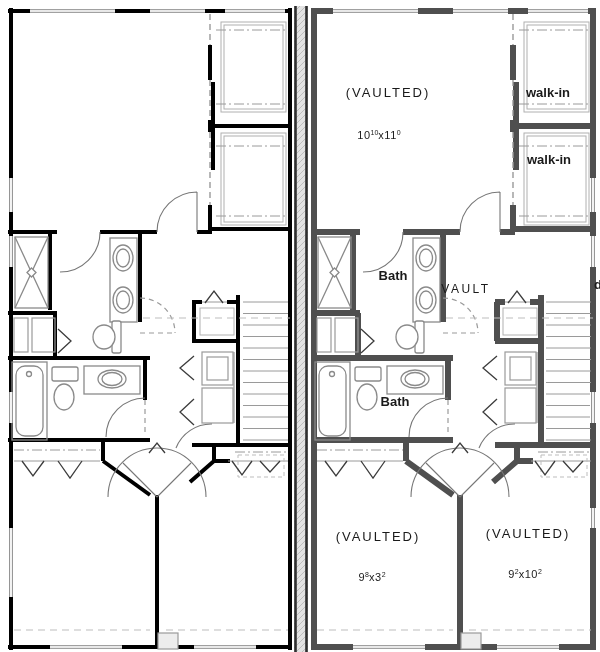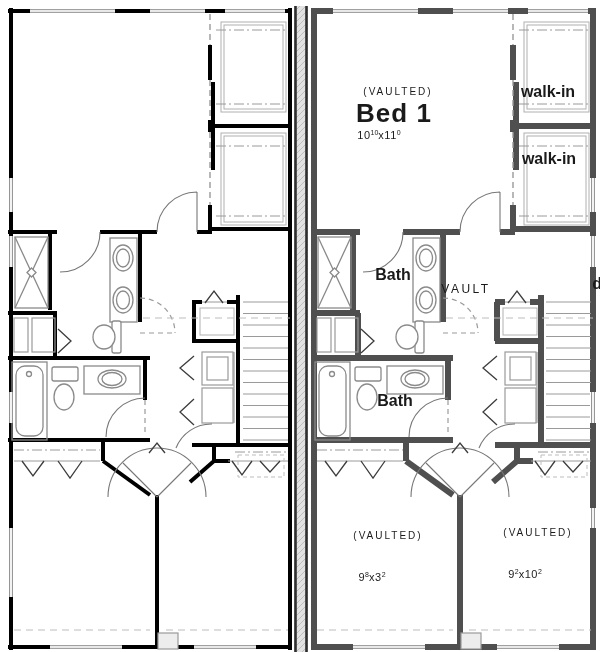--- a/index.html
+++ b/index.html
@@ -6,25 +6,25 @@
     --wall-unit-left:#000000; --wall-unit-right:#4f4f4f; --fixture:#8a8a8a;
     --dashed:#9a9a9a; --text:#1a1a1a; --background:#ffffff; --party-wall-fill:#e2e2e2;
   }
   html,body{margin:0;padding:0;background:var(--background);}
   .stage{position:relative;width:600px;height:652px;background:var(--background);overflow:hidden;
          font-family:"Liberation Sans",sans-serif;}
   .stage svg{position:absolute;left:0;top:0;}
   .unit-left{--wall:var(--wall-unit-left);--ww:4;}
   .unit-right{--wall:var(--wall-unit-right);--ww:6;}
   .lbl{position:absolute;transform:translate(-50%,-50%);white-space:nowrap;color:var(--text);line-height:1;}
-  .vaulted{font-size:10px;letter-spacing:2px;margin-left:10px;}
+  .vaulted{font-size:13px;letter-spacing:2px;}
   .bedname{font-size:26px;font-weight:700;letter-spacing:1px;}
   .dim{font-size:11px;letter-spacing:0.5px;}
   .dim sup{font-size:7px;position:relative;top:-0.55em;vertical-align:baseline;letter-spacing:0;}
-  .room{font-size:16px;font-weight:700;}
+  .room{font-size:13px;font-weight:700;}
   .vault-lbl{font-size:12px;letter-spacing:2.5px;}
 </style>
 </head>
 <body>
 
 <div class="stage">
 <svg width="600" height="652" viewBox="0 0 600 652" xmlns="http://www.w3.org/2000/svg" xmlns:xlink="http://www.w3.org/1999/xlink">
   <defs>
     <pattern id="partyHatch" width="6" height="6" patternUnits="userSpaceOnUse">
       <rect width="6" height="6" fill="var(--party-wall-fill,#e2e2e2)"></rect>
@@ -179,21 +179,20 @@
     <rect x="590" y="236" width="6" height="31" fill="#fff"></rect>
     <path d="M591.6,236 V267 M594.4,236 V267" stroke="#7d7d7d" stroke-width="0.9"></path>
     <rect x="590" y="392" width="6" height="31" fill="#fff"></rect>
     <path d="M591.6,392 V423 M594.4,392 V423" stroke="#7d7d7d" stroke-width="0.9"></path>
     <rect x="590" y="508" width="6" height="20" fill="#fff"></rect>
     <path d="M591.6,508 V528 M594.4,508 V528" stroke="#7d7d7d" stroke-width="0.9"></path>
   </g>
 </svg>
 
 <div class="lbl vaulted" style="left:388px;top:92px">(VAULTED)</div>
-<div class="lbl bedname" style="left:394px;top:113px">Bed 1</div>
 <div class="lbl dim" style="left:379px;top:135px"><span>10</span><sup>10</sup><span>x</span><span>11</span><sup>0</sup></div>
 
 <div class="lbl room" style="left:548px;top:92px">walk-in</div>
 <div class="lbl room" style="left:549px;top:159px">walk-in</div>
 
 <div class="lbl room" style="left:393px;top:275px">Bath</div>
 <div class="lbl vault-lbl" style="left:466px;top:289px">VAULT</div>
 <div class="lbl room" style="left:602px;top:284px">dn</div>
 <div class="lbl room" style="left:395px;top:401px">Bath</div>
 

